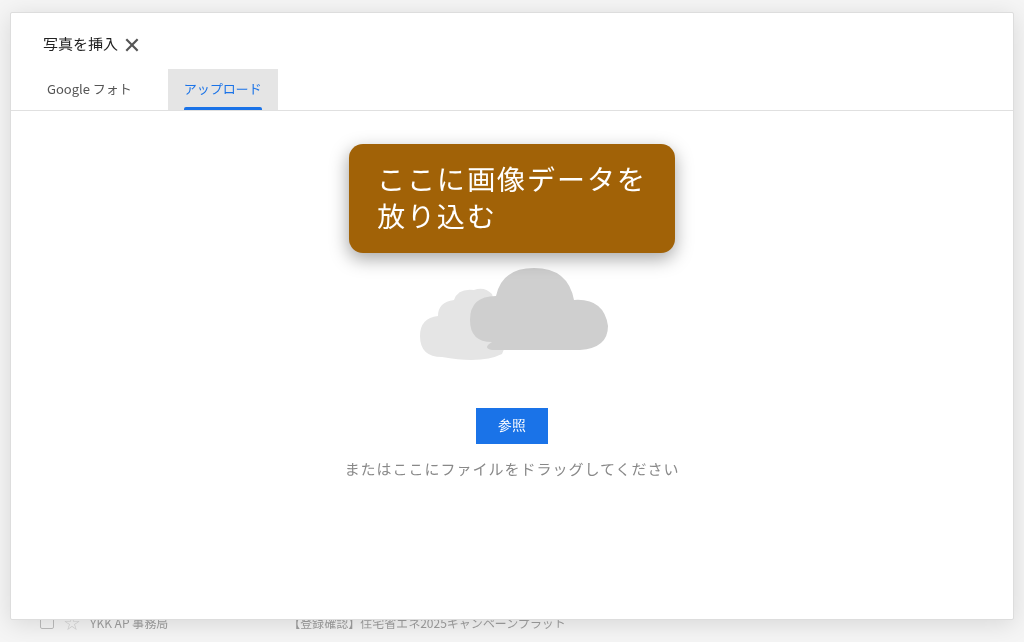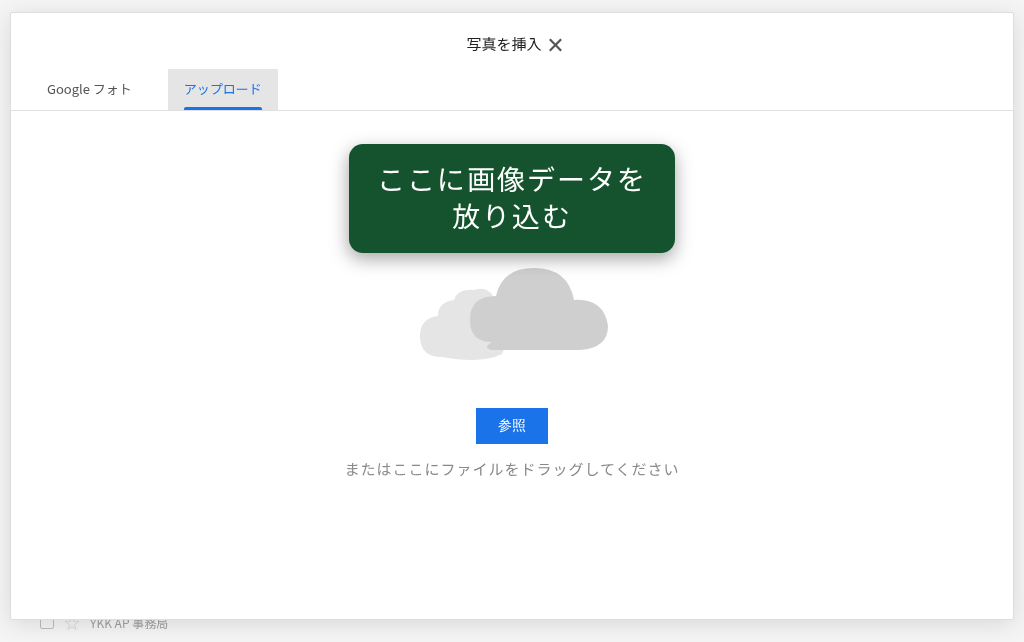--- a/index.html
+++ b/index.html
@@ -42,21 +42,21 @@
       background: #fff;
       border: 1px solid #ddd;
       border-radius: 2px;
       box-shadow: 0 4px 24px rgba(0,0,0,0.12);
       display: flex;
       flex-direction: column;
     }
     .modal-header {
       display: flex;
       align-items: center;
-      justify-content: center;
+      justify-content: flex-start;
       padding: 16px 20px 12px 32px;
     }
     .modal-title {
       font-size: 15px;
       color: #222;
       font-weight: 400;
     }
     .close-btn {
       font-size: 22px;
       color: #555;
@@ -112,25 +112,25 @@
     }
     .cloud-svg {
       width: 100%;
       height: 100%;
     }
     .callout {
       position: absolute;
       top: -68px;
       left: 50%;
       transform: translateX(-50%);
-      background: #14532d;
+      background: #a16207;
       color: #fff;
       font-size: 28px;
       font-weight: 400;
-      text-align: center;
+      text-align: left;
       padding: 16px 28px 18px 28px;
       border-radius: 14px;
       white-space: nowrap;
       box-shadow: 0 6px 18px rgba(0,0,0,0.35);
       letter-spacing: 2px;
       line-height: 1.35;
     }
     .browse-btn {
       background: #1a73e8;
       color: #fff;
@@ -147,20 +147,21 @@
       letter-spacing: 1px;
     }
   </style>
 </head>
 <body>
 
 <div class="bg-row">
   <span class="bg-checkbox"></span>
   <span class="bg-star">☆</span>
   <span>YKK AP 事務局</span>
+  <span style="margin-left:110px">【登録確認】住宅省エネ2025キャンペーンプラット</span>
 </div>
 
 <div class="modal">
   <div class="modal-header">
     <div class="modal-title">写真を挿入</div>
     <div class="close-btn">✕</div>
   </div>
 
   <div class="tabs">
     <div class="tab">

